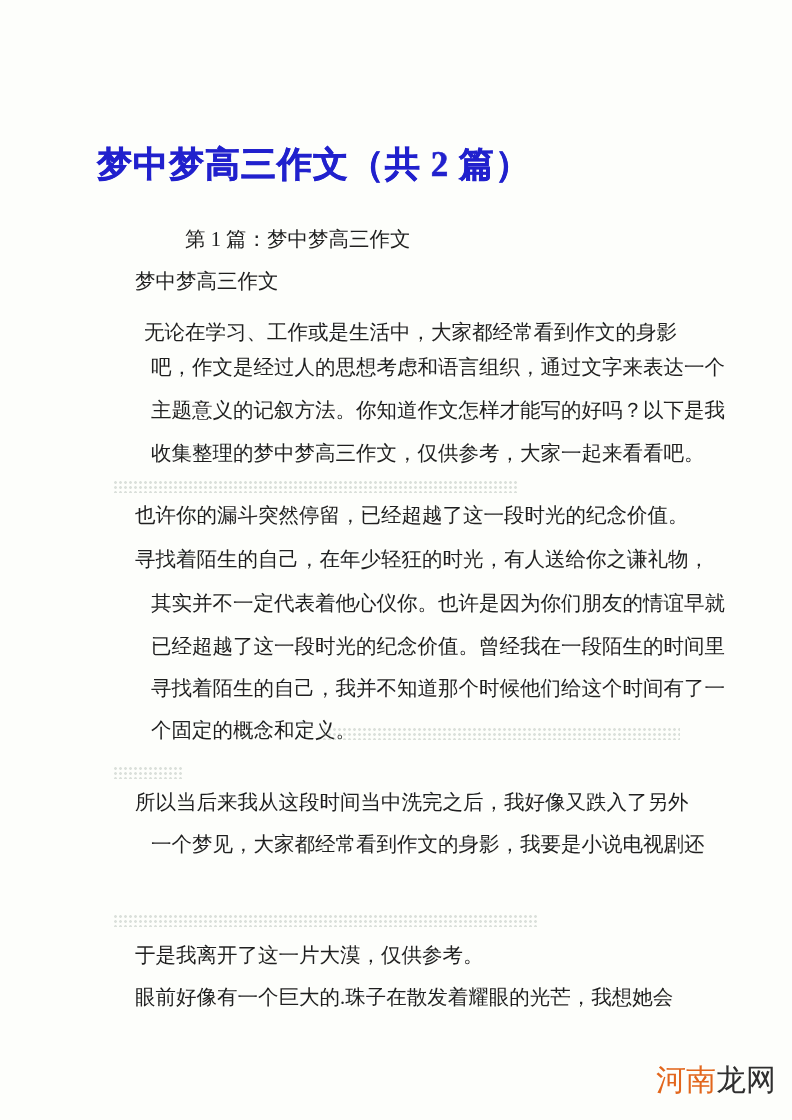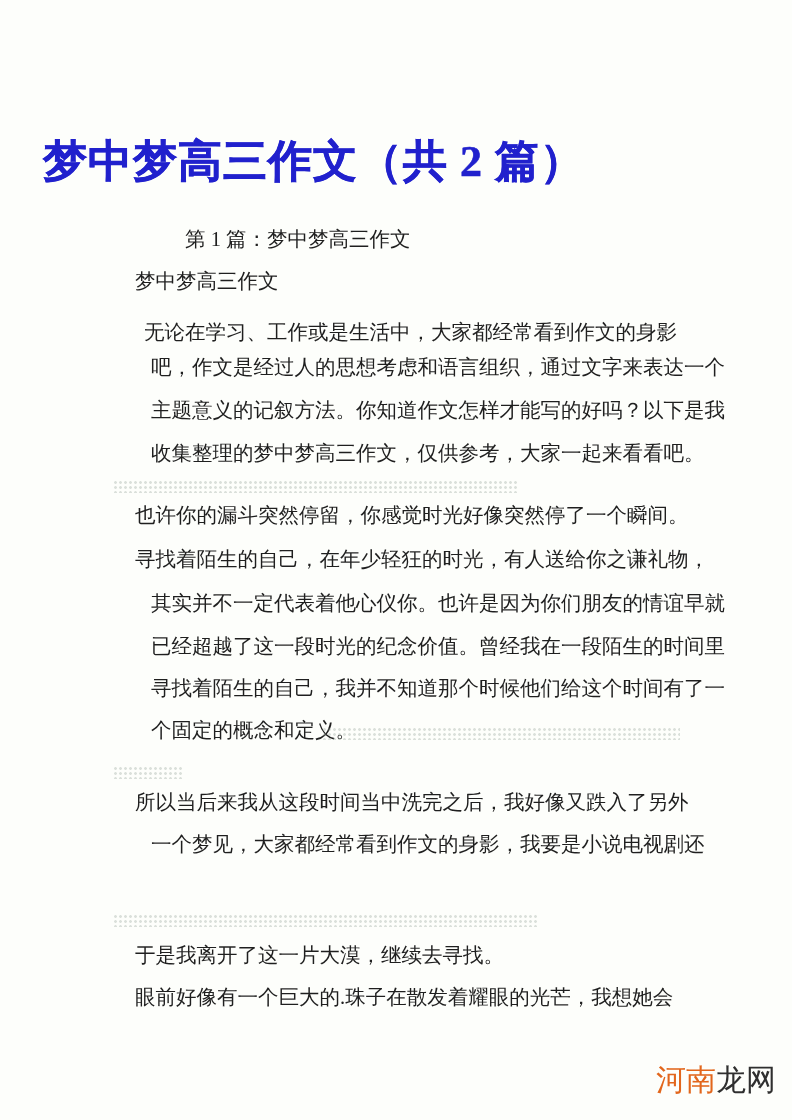--- a/index.html
+++ b/index.html
@@ -4,23 +4,23 @@
 <style>
   html,body{margin:0;padding:0;}
   body{
     width:792px;height:1120px;
     background:#fdfefb;
     font-family:"Liberation Serif","DejaVu Serif",serif;
     overflow:hidden;
   }
   .page{position:relative;width:792px;height:1120px;background:#fdfefb;}
   .doc-title{
-    position:absolute;top:103px;left:0;width:628px;
+    position:absolute;top:118px;left:0;width:628px;
     text-align:center;
-    font-size:44px;font-weight:900;
+    font-size:35px;font-weight:900;
     letter-spacing:1px;
     font-family:"Liberation Serif","DejaVu Serif",serif;
     -webkit-text-stroke:0.6px currentColor;
   }
   .ln{
     position:absolute;left:113px;width:600px;
     font-size:20.5px;line-height:1.25;
     color:#1f1f1f;
     letter-spacing:0px;
     white-space:nowrap;
@@ -55,36 +55,36 @@
   <div class="ln ind3" style="top:227px">第 1 篇：梦中梦高三作文</div>
   <div class="ln ind1" style="top:269px">梦中梦高三作文</div>
 
   <div class="ln ind15" style="top:320px">无论在学习、工作或是生活中，大家都经常看到作文的身影</div>
   <div class="ln" style="top:355px">吧，作文是经过人的思想考虑和语言组织，通过文字来表达一个</div>
   <div class="ln" style="top:398px">主题意义的记叙方法。你知道作文怎样才能写的好吗？以下是我</div>
   <div class="ln" style="top:441px">收集整理的梦中梦高三作文，仅供参考，大家一起来看看吧。</div>
 
   <div class="faint" style="top:480px;left:113px;width:404px"></div>
 
-  <div class="ln ind1" style="top:503px">也许你的漏斗突然停留，你感觉时光好像突然停了一个瞬间。</div>
+  <div class="ln ind1" style="top:503px">也许你的漏斗突然停留，已经超越了这一段时光的纪念价值。</div>
 
   <div class="ln ind1" style="top:547px">寻找着陌生的自己，在年少轻狂的时光，有人送给你之谦礼物，</div>
   <div class="ln" style="top:591px">其实并不一定代表着他心仪你。也许是因为你们朋友的情谊早就</div>
   <div class="ln" style="top:676px">寻找着陌生的自己，我并不知道那个时候他们给这个时间有了一</div>
   <div class="ln" style="top:634px">已经超越了这一段时光的纪念价值。曾经我在一段陌生的时间里</div>
   <div class="ln" style="top:718px">个固定的概念和定义。</div>
 
   <div class="faint" style="top:727px;left:322px;width:358px"></div>
   <div class="faint" style="top:766px;left:113px;width:70px"></div>
 
   <div class="ln ind1" style="top:790px">所以当后来我从这段时间当中洗完之后，我好像又跌入了另外</div>
   <div class="ln" style="top:832px">一个梦见，大家都经常看到作文的身影，我要是小说电视剧还</div>
 
   <div class="faint" style="top:914px;left:113px;width:424px"></div>
 
-  <div class="ln ind1" style="top:943px">于是我离开了这一片大漠，继续去寻找。</div>
+  <div class="ln ind1" style="top:943px">于是我离开了这一片大漠，仅供参考。</div>
   <div class="ln ind1" style="top:985px">眼前好像有一个巨大的.珠子在散发着耀眼的光芒，我想她会</div>
 
   <div class="footer-watermark">
     <span class="wm-left" style="color: rgb(226, 102, 28);">河南</span><span class="wm-right" style="color: rgb(47, 47, 47);">龙网</span>
   </div>
 
 </div>
 
 </body></html>

